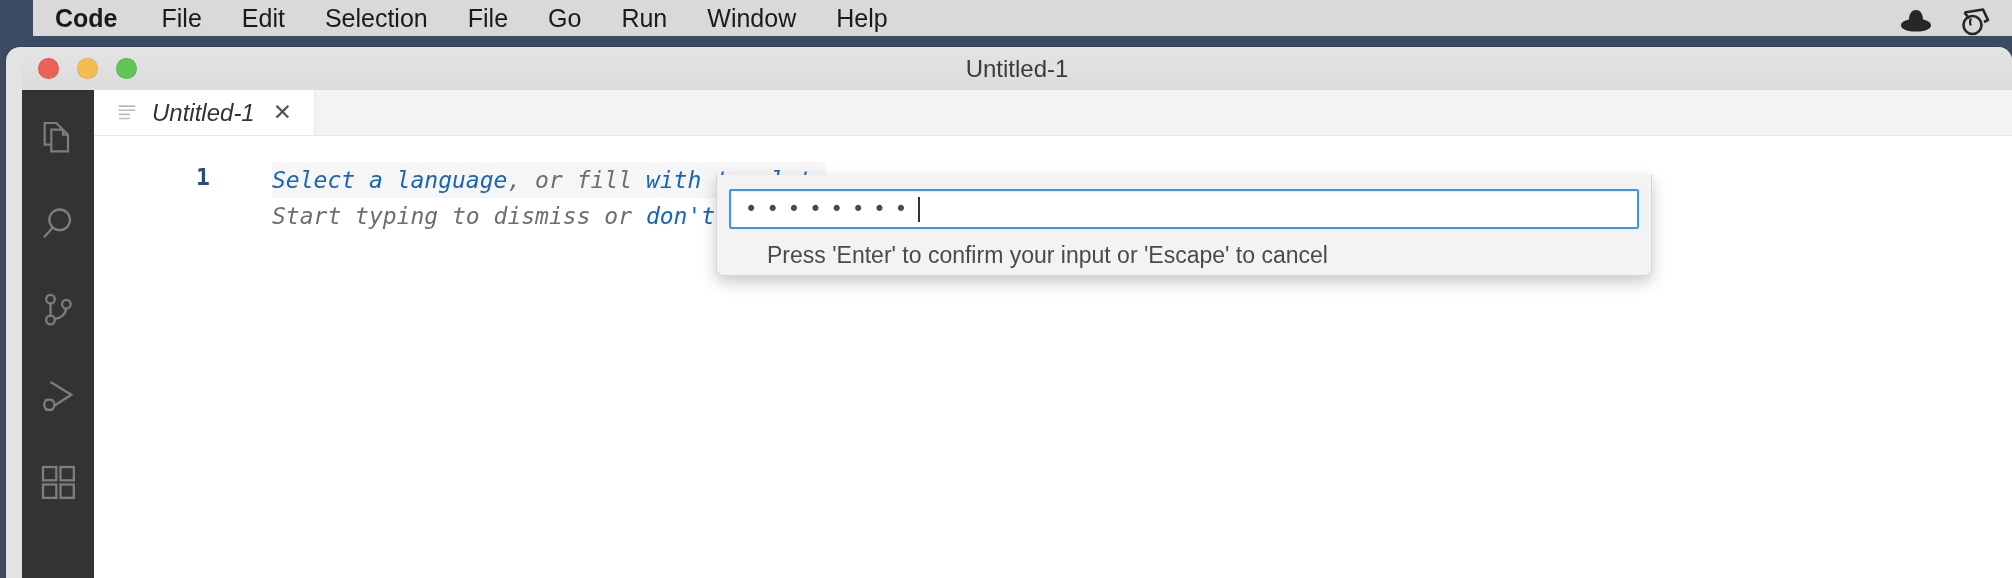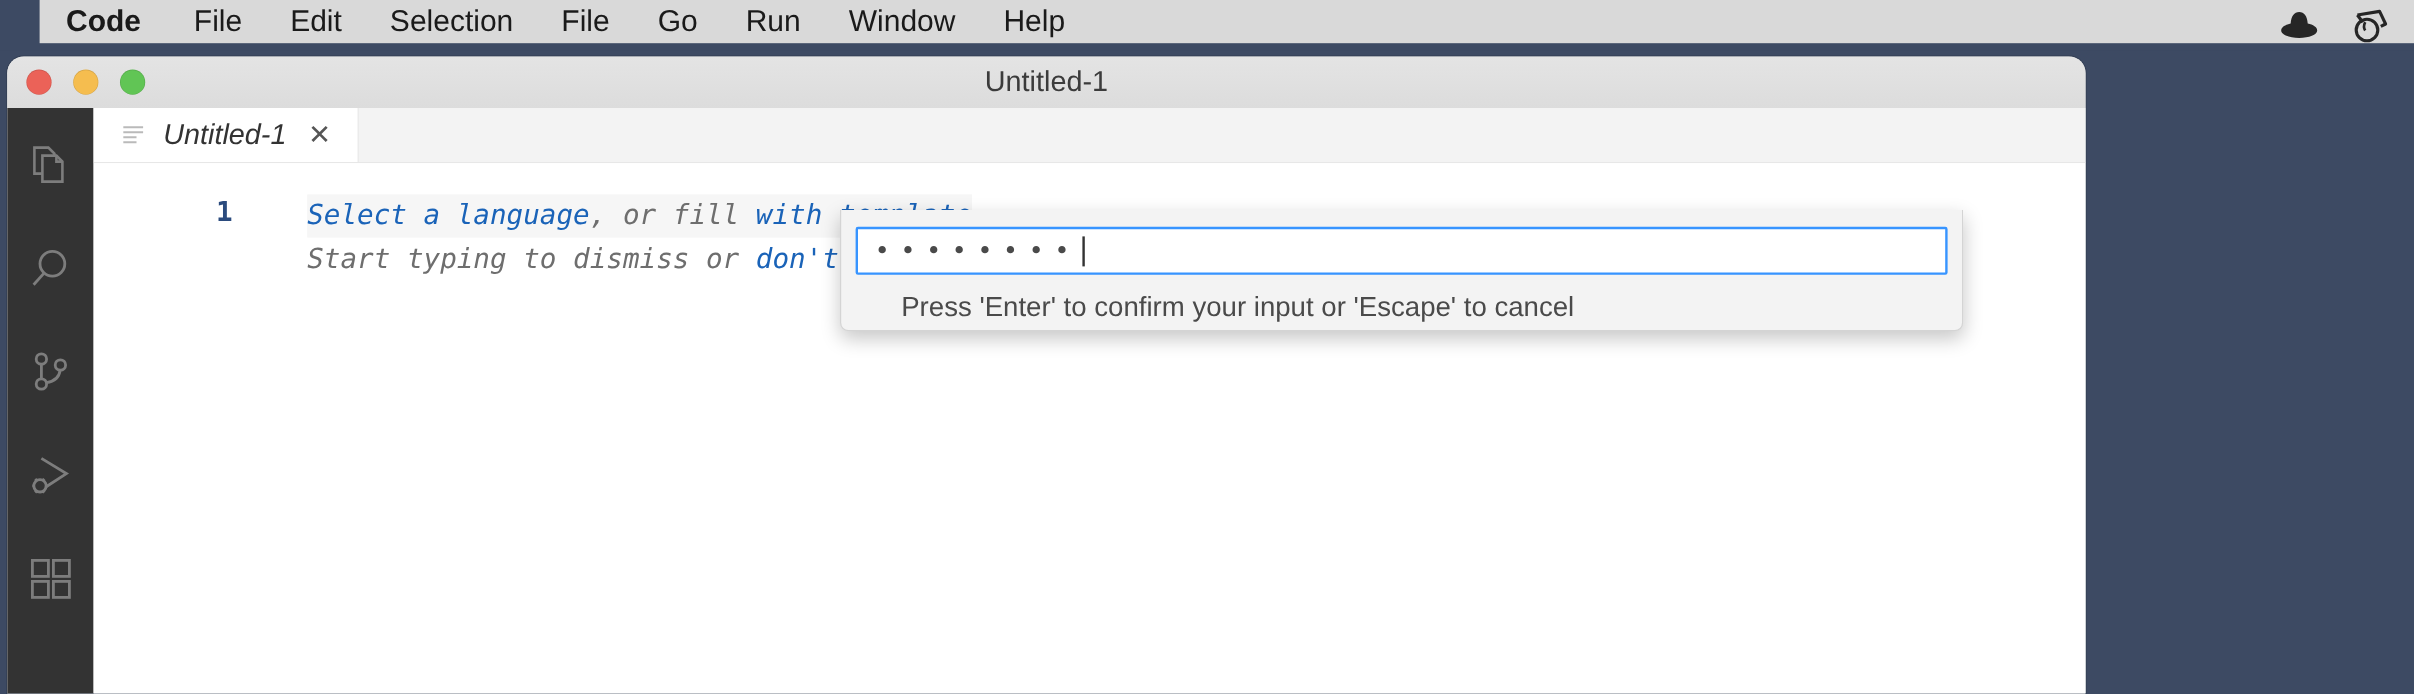--- a/index.html
+++ b/index.html
@@ -35,25 +35,26 @@
   }
 
   
   .desktop{
     position:absolute; left:0; top:42px; width:2012px; height:578px;
     background:#3d4a63;
   }
 
   
   .window{
-    position:absolute; left:6px; top:47px; width:1732px; height:531px;
+    position:absolute; left:6px; top:47px; width:2006px; height:531px;
     background:#e3e3e3;
     border-top-left-radius:14px; border-top-right-radius:14px;
     overflow:hidden;
     box-shadow:0 0 0 1px rgba(0,0,0,.12);
+    padding-left:16px;
   }
   .titlebar{
     position:relative; height:43px; width:100%;
     background:linear-gradient(#e4e4e4,#dcdcdc);
     display:flex; align-items:center;
   }
   .traffic{ display:flex; gap:18px; padding-left:16px; align-items:center; }
   .light{ width:21px; height:21px; border-radius:50%; }
   .light.red{ background:#eb6258; box-shadow:inset 0 0 0 .5px rgba(0,0,0,.14); }
   .light.yellow{ background:#f5bd4f; box-shadow:inset 0 0 0 .5px rgba(0,0,0,.14); }

